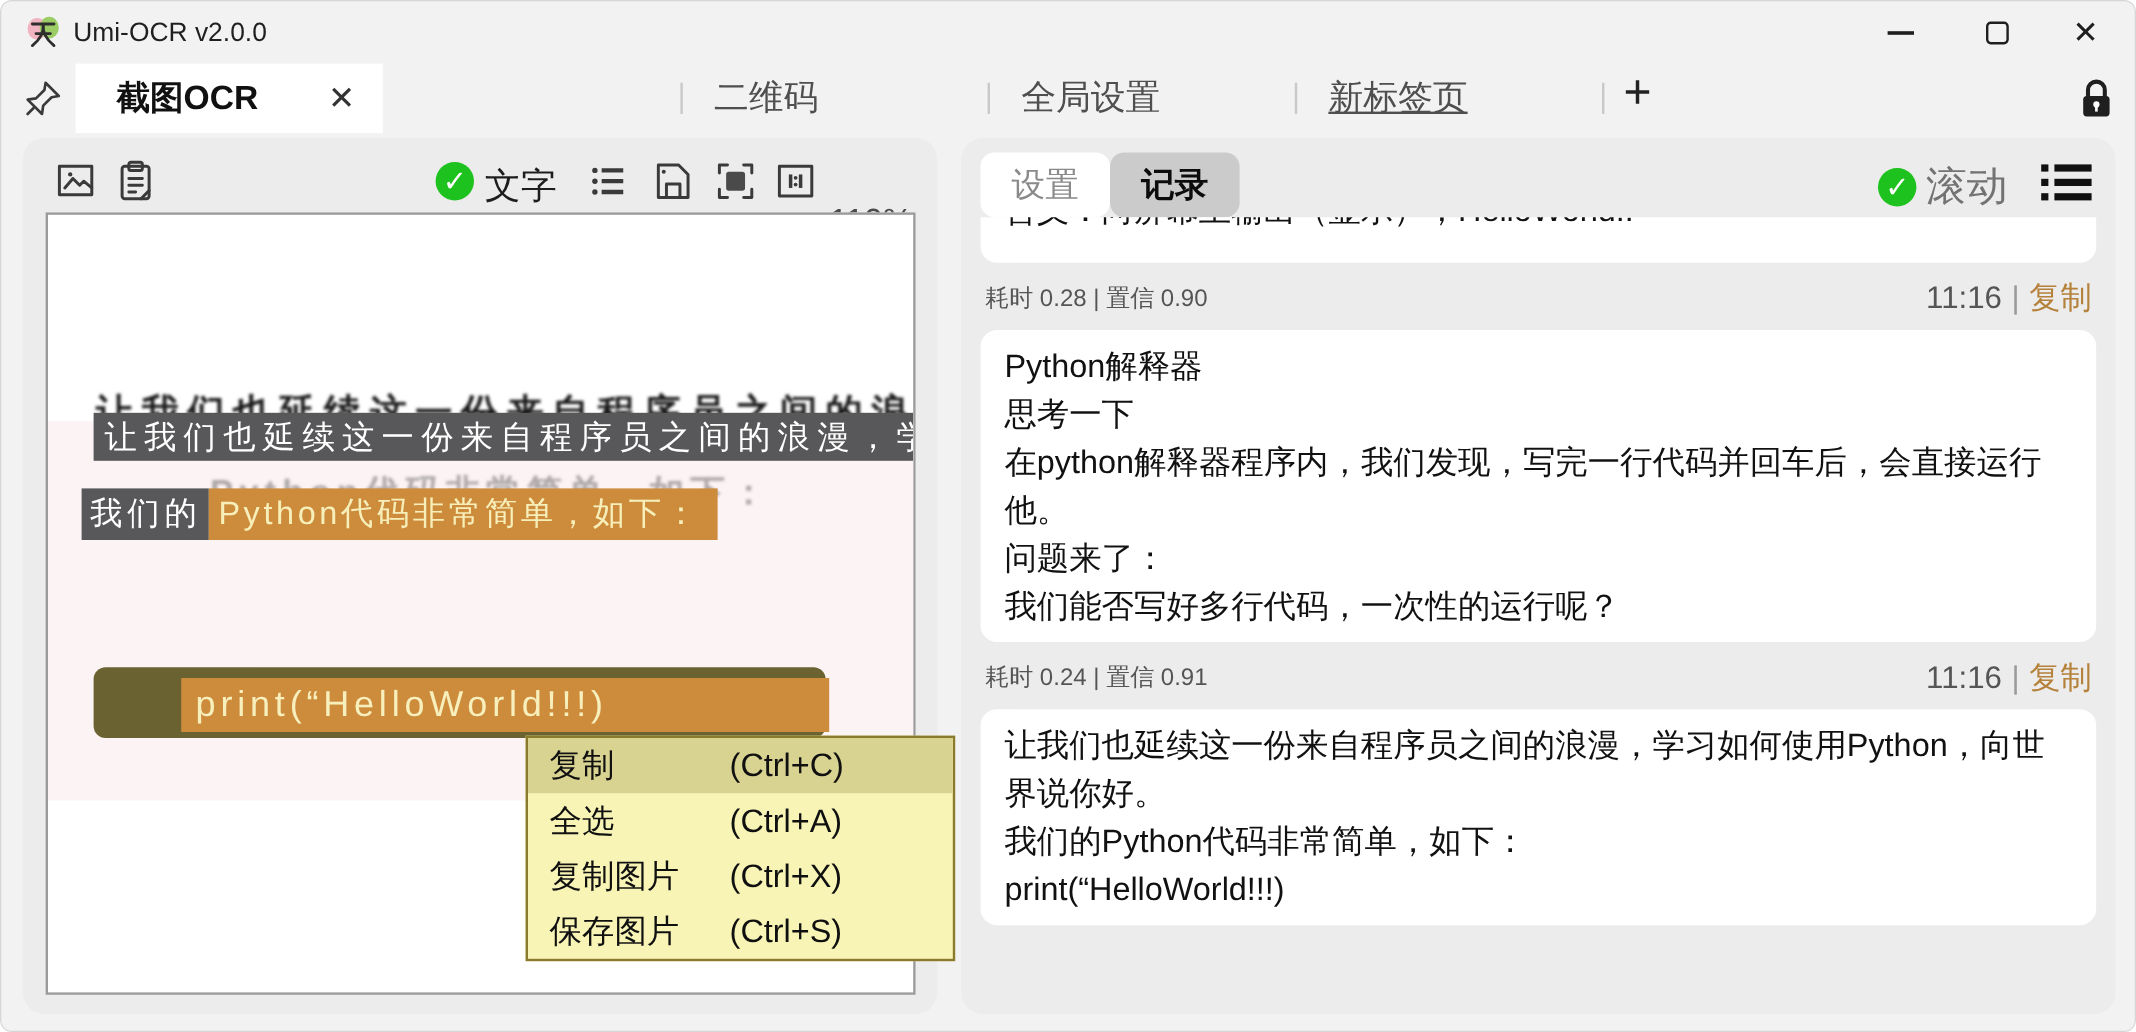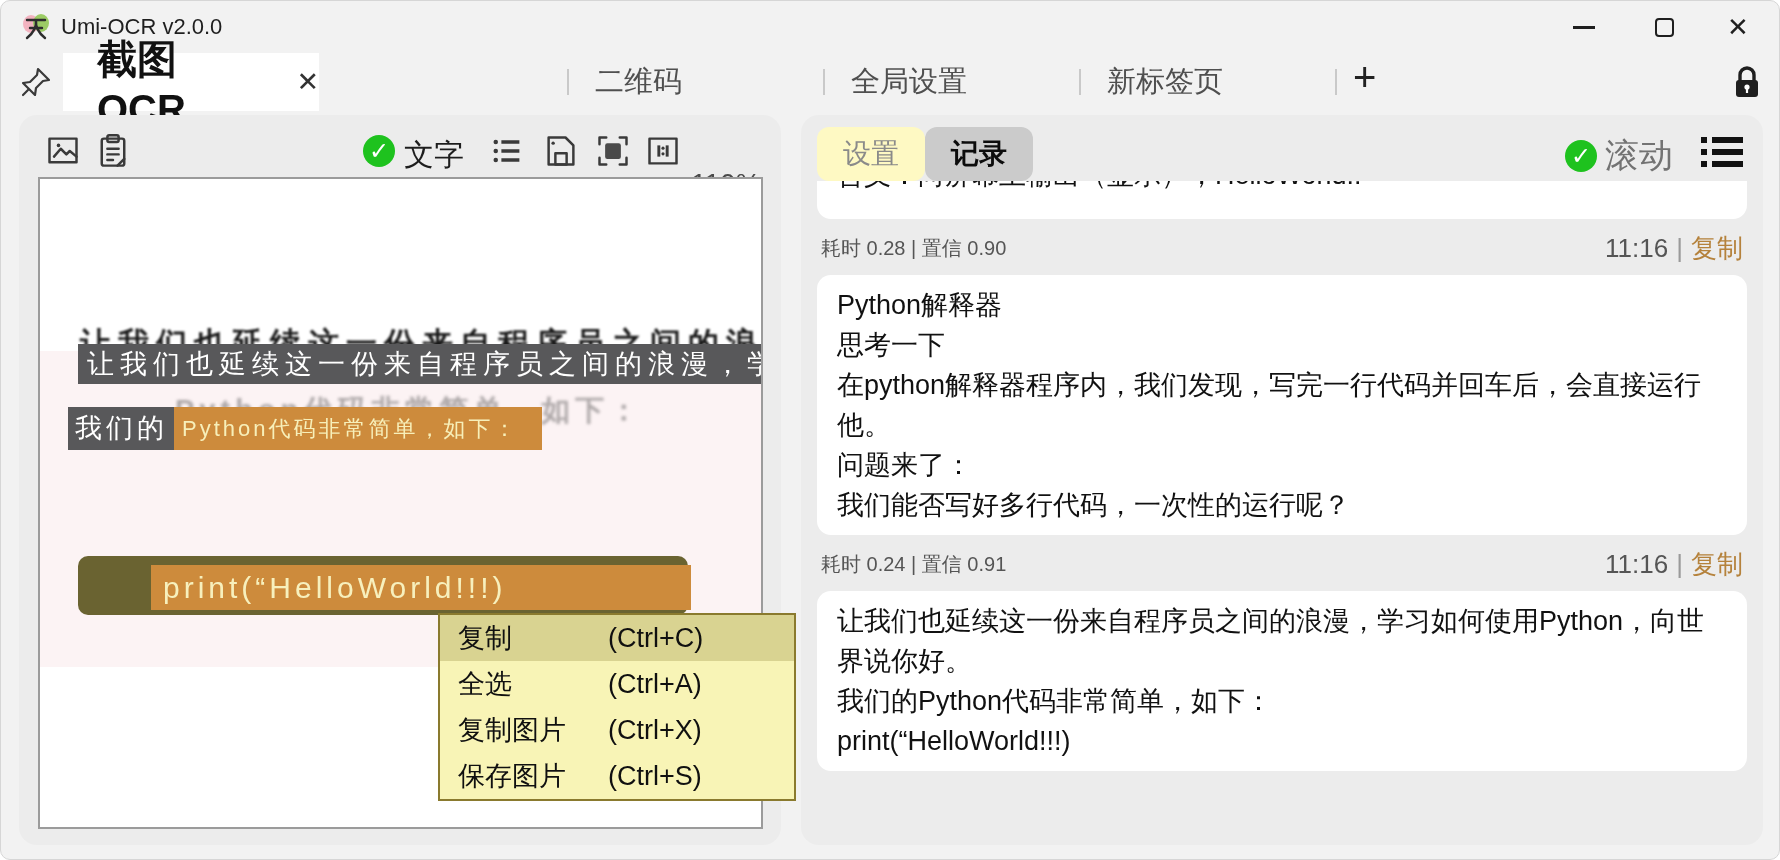--- a/index.html
+++ b/index.html
@@ -15,21 +15,21 @@
   .btn-min { right:160px; } .btn-max { right:80px; } .btn-close { right:6px; }
   .min-bar { width:22px; height:3px; background:#1f1f1f; }
   .max-box { width:19px; height:19px; border:2.5px solid #1f1f1f; border-radius:4px; }
   .close-x { font-size:26px; color:#1f1f1f; line-height:1; }
 
   
   .tabbar { position:absolute; left:0; top:52px; right:0; height:58px; }
   .pin { position:absolute; left:18px; top:12px; width:34px; height:34px; }
   .tab-active { position:absolute; left:62px; top:0; width:256px; height:58px; background:#ffffff;
                 display:flex; align-items:center; }
-  .tab-active .lbl { font-size:40px; font-weight:bold; color:#111; margin-left:34px; }
+  .tab-active .lbl { font-size:28px; font-weight:bold; color:#111; margin-left:34px; }
   .tab-active .x { margin-left:58px; font-size:27px; color:#333; }
   .tab { position:absolute; top:0; height:58px; display:flex; align-items:center; font-size:29px; color:#4f4f4f; }
   .tab-sep { position:absolute; top:16px; width:2px; height:26px; background:#c9c9c9; }
   .plus { position:absolute; top:2px; font-size:40px; font-weight:300; color:#222; }
   .lock { position:absolute; right:14px; top:10px; width:36px; height:38px; }
 
   
   .card { position:absolute; background:#ececec; border-radius:18px; }
   .card-left  { left:18px;  top:114px; width:762px; height:730px; }
   .card-right { left:800px; top:114px; width:962px; height:730px; }
@@ -47,37 +47,37 @@
             border:2px solid #9b9b9b; overflow:hidden; }
   .img-bg { position:absolute; left:0; top:172px; width:725px; height:316px; background:#fcf3f4; }
   .ghost1 { position:absolute; left:40px; top:144px; font-size:31px; font-weight:bold; color:#191919;
             letter-spacing:7px; filter:blur(1.2px); white-space:nowrap; }
   .ghost2 { position:absolute; left:135px; top:212px; font-size:29px; font-weight:bold; color:rgba(45,45,45,.38);
             letter-spacing:5px; filter:blur(1.5px); white-space:nowrap; }
   .bar1 { position:absolute; left:38px; top:165px; right:0; height:40px; background:#58585a;
           color:#fff; font-size:27px; letter-spacing:6px; line-height:40px; padding-left:9px; white-space:nowrap; overflow:hidden; }
   .bar2g { position:absolute; left:28px; top:228px; width:106px; height:43px; background:#58585a;
            color:#fff; font-size:27px; letter-spacing:4px; line-height:43px; padding-left:7px; white-space:nowrap; }
-  .bar2o { position:absolute; left:134px; top:228px; width:368px; height:43px; background:#cd8b3c;
-           color:#f7efb9; font-size:22px; letter-spacing:3px; line-height:43px; padding-left:8px; white-space:nowrap; }
+  .bar2o { position:absolute; left:134px; top:228px; width:424px; height:43px; background:#cd8b3c;
+           color:#f7efb9; font-size:27px; letter-spacing:3px; line-height:43px; padding-left:8px; white-space:nowrap; }
   .codebox { position:absolute; left:38px; top:377px; width:610px; height:59px; background:#6a6331; border-radius:10px; }
   .codesel { position:absolute; left:111px; top:386px; width:540px; height:45px; background:#cd8b3c;
              color:#f7f0bd; font-size:30px; letter-spacing:4px; line-height:45px; padding-left:12px; white-space:nowrap; }
 
   
   .ctxmenu { position:absolute; left:437px; top:612px; width:358px; background:#f8f4b6;
              border:2px solid #8a7a2e; z-index:30; }
   .menu-row { height:46px; display:flex; align-items:center; padding-left:18px; font-size:27px; color:#101010; }
   .menu-row.hl { background:#d9d391; }
   .menu-row .ml { min-width:150px; }
 
   
   .rtabs { position:absolute; left:16px; top:12px; height:54px; display:flex; border-radius:12px; overflow:visible; }
   .rtab { height:54px; padding:0 26px; display:flex; align-items:center; font-size:28px; border-radius:12px; }
-  .rtab.inactive { background:#fef9c3; color:#8a8a8a;font-family:Liberation Serif, serif; }
+  .rtab.inactive { background:#ffffff; color:#8a8a8a;font-family:Liberation Serif, serif; }
   .rtab.active { background:#cbcbcb; color:#0c0c0c; font-weight:bold; }
   .rscroll { position:absolute; right:90px; top:18px; display:flex; align-items:center; }
   .rscroll .check-circle { position:static; margin-right:8px; }
   .rscroll .lbl { font-size:34px; color:#737373; }
   .rmenu { position:absolute; right:18px; top:20px; width:46px; height:34px; }
 
   
   .records { position:absolute; left:16px; top:66px; width:930px; height:658px; overflow:hidden; }
   .rec-card { background:#fff; border-radius:14px; padding:10px 20px; font-size:27px; color:#111;
               line-height:40px; white-space:pre-line; }
@@ -124,21 +124,21 @@
     </div>
     <div class="tab-sep" style="left:566px;"></div>
     <div class="tab" style="left:594px;">
         <span>二维码</span>
       </div>
     <div class="tab-sep" style="left:822px;"></div>
     <div class="tab" style="left:850px;">
         <span>全局设置</span>
       </div>
     <div class="tab-sep" style="left:1078px;"></div>
-    <div class="tab" style="left:1106px;">
+    <div class="tab" style="left:1106px;text-decoration:underline;">
         <span>新标签页</span>
       </div>
     <div class="tab-sep" style="left:1334px;"></div>
     <div class="plus" style="left:1352px;">+</div>
     <svg class="lock" viewBox="0 0 36 38">
       <path d="M11 18 v-6 a7 7 0 0 1 14 0 v6" fill="none" stroke="#1f1f1f" stroke-width="3.4"></path>
       <rect x="7" y="17" width="22" height="17" rx="3" fill="#1f1f1f"></rect>
       <circle cx="18" cy="24" r="2.6" fill="#fff"></circle>
       <rect x="16.9" y="25" width="2.2" height="5" fill="#fff"></rect>
     </svg>

